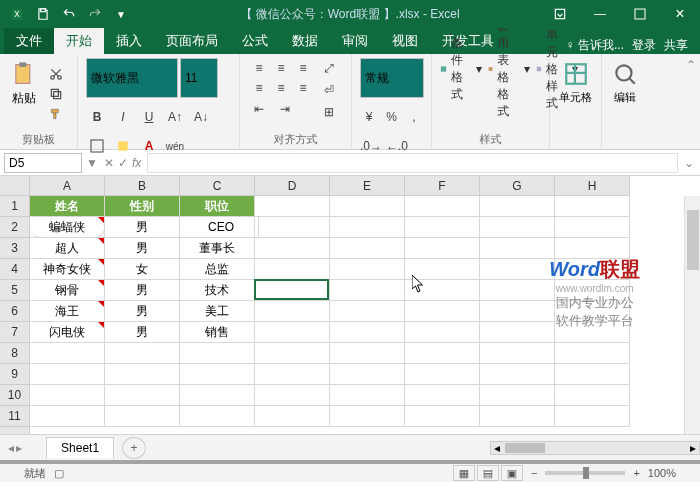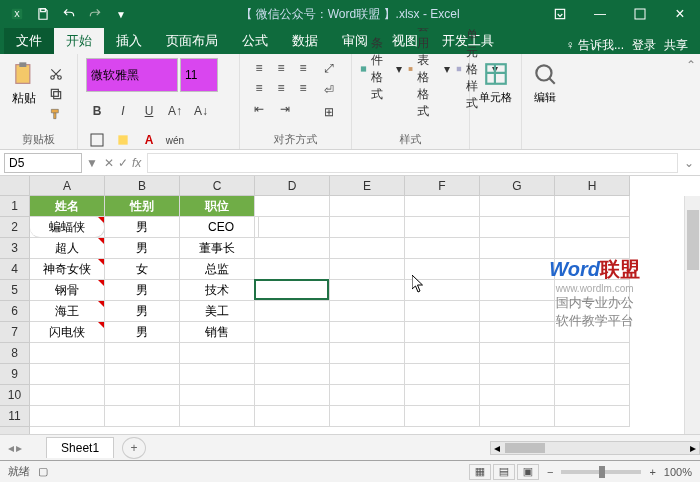--- a/index.html
+++ b/index.html
@@ -19,21 +19,21 @@
 .tab-right span { cursor: pointer; }
 .ribbon { height: 96px; background: #f3f3f3; border-bottom: 1px solid #d4d4d4; display: flex; }
 .group { border-right: 1px solid #e0e0e0; padding: 4px 8px 2px 8px; display: flex; flex-direction: column; }
 .group-body { flex: 1; display: flex; gap: 6px; }
 .group-label { text-align: center; font-size: 11px; color: #666; padding-top: 2px; }
 .paste-col { display: flex; flex-direction: column; align-items: center; }
 .big-icon { width: 32px; height: 32px; display: flex; align-items: center; justify-content: center; }
 .mini-col { display: flex; flex-direction: column; gap: 2px; justify-content: center; }
 .mini-btn { width: 20px; height: 18px; display: flex; align-items: center; justify-content: center; cursor: pointer; }
 .font-sel { display: flex; gap: 2px; }
-.combo { border: 1px solid #c0c0c0; background: #d946ef; height: 34px; display: flex; align-items: center; padding: 0 4px; font-size: 12px; }
+.combo { border: 1px solid #c0c0c0; background: #0f766e; height: 40px; display: flex; align-items: center; padding: 0 4px; font-size: 12px; }
 .btn-row { display: flex; gap: 4px; margin-top: 3px; }
 .rb { width: 22px; height: 20px; display: flex; align-items: center; justify-content: center; cursor: pointer; color: #444; }
 .align-grid { display: grid; grid-template-columns: repeat(3, 20px); grid-template-rows: repeat(2, 18px); gap: 2px; }
 .stack { display: flex; flex-direction: column; gap: 2px; }
 .cond-row { display: flex; align-items: center; gap: 4px; height: 22px; cursor: pointer; font-size: 12px; color: #333; }
 .cond-row svg { width: 16px; height: 16px; }
 .formula-bar { height: 26px; border-bottom: 1px solid #d4d4d4; display: flex; align-items: center; background: #fff; }
 .namebox { width: 78px; border: 1px solid #c0c0c0; height: 20px; margin: 0 4px; padding: 0 4px; font-size: 12px; display: flex; align-items: center; }
 .fx-btns { display: flex; gap: 4px; padding: 0 6px; color: #888; }
 .fx-input { flex: 1; height: 20px; border: 1px solid #e0e0e0; }
@@ -52,21 +52,21 @@
 .watermark .wlogo { font-size: 20px; font-weight: bold; }
 .watermark .wlogo .w { color: #2266cc; font-style: italic; }
 .watermark .wlogo .l { color: #b91c1c; }
 .cursor-arrow { position: absolute; left: 412px; top: 275px; pointer-events: none; }
 .sheet-bar { height: 26px; border-top: 1px solid #d4d4d4; background: #f3f3f3; display: flex; align-items: center; }
 .sheet-nav { display: flex; gap: 2px; padding: 0 8px; color: #888; }
 .sheet-tab { background: #fff; border: 1px solid #ccc; border-bottom: none; padding: 3px 14px; font-size: 12px; margin-left: 16px; }
 .plus-tab { width: 24px; height: 22px; border: 1px solid #ccc; border-radius: 50%; margin-left: 8px; display: flex; align-items: center; justify-content: center; color: #666; cursor: pointer; }
 .hscroll { margin-left: auto; width: 210px; height: 14px; background: #e8e8e8; border: 1px solid #ccc; display: flex; align-items: center; }
 .hscroll-thumb { width: 40px; height: 10px; background: #c0c0c0; margin-left: 2px; }
-.status-bar { height: 22px; background: #f3f3f3; border-top: 1px solid #a3a3a3; display: flex; align-items: center; padding: 0 8px; font-size: 11px; color: #555; }
+.status-bar { height: 22px; background: #f3f3f3; border-top: 4px solid #a3a3a3; display: flex; align-items: center; padding: 0 24px; font-size: 11px; color: #555; }
 .status-right { margin-left: auto; display: flex; align-items: center; gap: 8px; }
 .view-btns { display: flex; gap: 2px; }
 .view-btns span { width: 22px; height: 16px; border: 1px solid #ccc; display: flex; align-items: center; justify-content: center; cursor: pointer; }
 .zoom-slider { width: 80px; height: 4px; background: #ccc; position: relative; }
 .zoom-thumb { position: absolute; left: 38px; top: -4px; width: 6px; height: 12px; background: #888; }
 .vscroll { position: absolute; right: 0; top: 20px; width: 16px; bottom: 0; background: #f0f0f0; border-left: 1px solid #ddd; }
 .vscroll-thumb { width: 12px; height: 60px; background: #c8c8c8; margin: 14px auto 0; }
 </style>
 </head>
 <body>
@@ -225,20 +225,35 @@
       </div>
       <div class="stack">
         <div class="rb">⤢</div>
         <div class="rb">⏎</div>
         <div class="rb">⊞</div>
       </div>
     </div>
     <div class="group-label">对齐方式</div>
   </div>
 
+  <div class="group" style="width:80px;">
+    <div class="group-body" style="flex-direction:column;">
+      <div class="combo" style="width:64px;">常规</div>
+      <div class="btn-row">
+        <div class="rb">¥</div>
+        <div class="rb">%</div>
+        <div class="rb">,</div>
+      </div>
+      <div class="btn-row">
+        <div class="rb">.0→</div>
+        <div class="rb">←.0</div>
+      </div>
+    </div>
+    <div class="group-label">数字</div>
+  </div>
 
   <div class="group" style="width:118px;">
     <div class="group-body" style="flex-direction:row;">
       <div class="cond-row"><svg viewBox="0 0 24 24" fill="#5a9">
             <rect x="3" y="3" width="18" height="18"></rect>
           </svg><span>条件格式</span> ▾</div>
       <div class="cond-row"><svg viewBox="0 0 24 24" fill="#c96">
             <rect x="3" y="3" width="18" height="18"></rect>
           </svg><span>套用表格格式</span> ▾</div>
       <div class="cond-row"><svg viewBox="0 0 24 24" fill="#aac">

